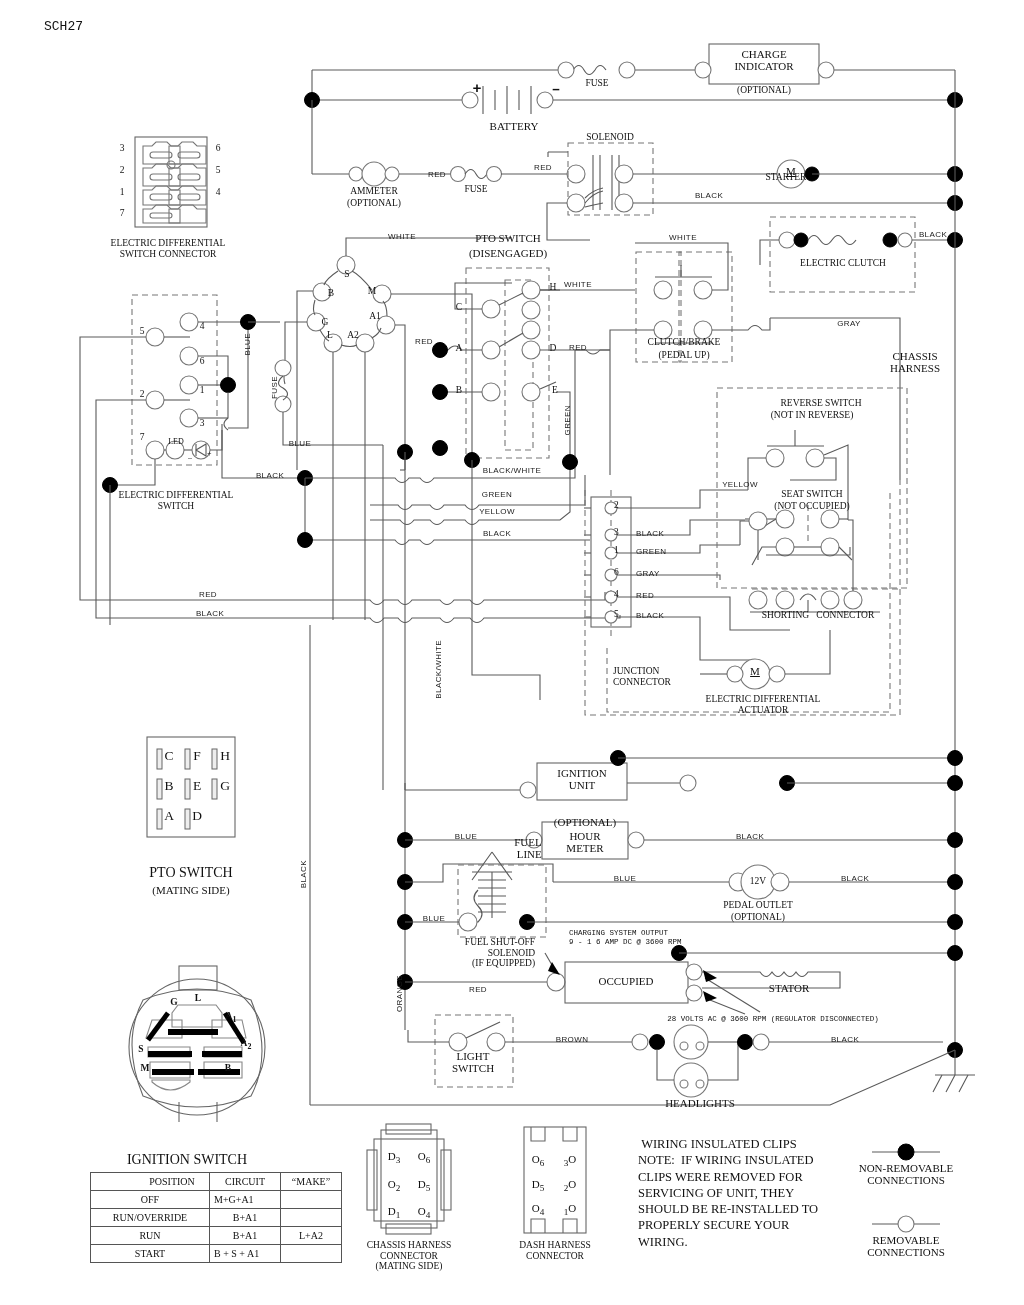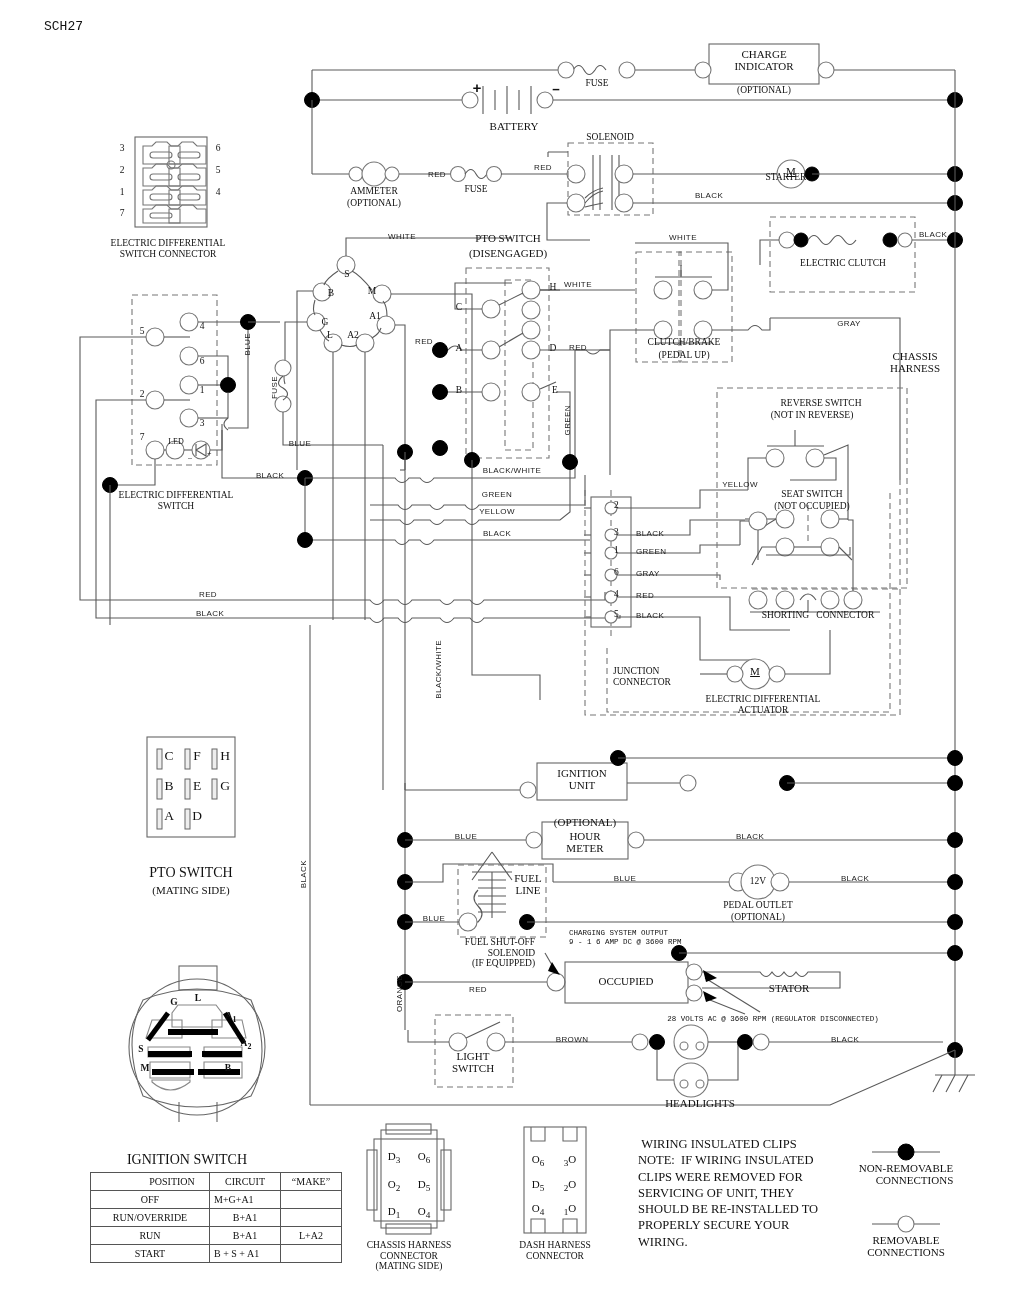--- a/index.html
+++ b/index.html
@@ -557,21 +557,21 @@
   <div class="lbl wirelbl-v" style="left:271px;top:376px;">FUSE</div>
   <div class="lbl wirelbl-v" style="left:435px;top:640px;">BLACK/WHITE</div>
   <div class="lbl wirelbl-v" style="left:300px;top:860px;">BLACK</div>
   <div class="lbl wirelbl-v" style="left:396px;top:975px;">ORANGE</div>
 
   <div class="lbl c serif med" style="left:582px;top:767px;">IGNITION<br>UNIT</div>
   <div class="lbl c serif med" style="left:585px;top:816px;">(OPTIONAL)</div>
   <div class="lbl c serif med" style="left:585px;top:830px;">HOUR<br>METER</div>
   <div class="lbl c wirelbl" style="left:466px;top:833px;">BLUE</div>
   <div class="lbl c wirelbl" style="left:750px;top:833px;">BLACK</div>
-  <div class="lbl c serif med" style="left:528px;top:872px;">FUEL<br>LINE</div>
+  <div class="lbl c serif med" style="left:528px;top:836px;text-align:right;">FUEL<br>LINE</div>
   <div class="lbl c wirelbl" style="left:625px;top:875px;">BLUE</div>
   <div class="lbl c wirelbl" style="left:855px;top:875px;">BLACK</div>
   <div class="lbl c serif sm" style="left:758px;top:876px;">12V</div>
   <div class="lbl c serif sm" style="left:758px;top:900px;">PEDAL OUTLET</div>
   <div class="lbl c serif sm" style="left:758px;top:912px;">(OPTIONAL)</div>
   <div class="lbl c wirelbl" style="left:434px;top:915px;">BLUE</div>
   <div class="lbl c serif sm" style="left:500px;top:937px;text-align:right;">FUEL SHUT-OFF<br>SOLENOID<br>(IF EQUIPPED)</div>
   <div class="lbl l sans" style="left:561px;top:929px;font-size:7.5px;line-height:1.25;">CHARGING SYSTEM OUTPUT<br>9 - 1 6 AMP DC @ 3600 RPM</div>
   <div class="lbl c wirelbl" style="left:478px;top:986px;">RED</div>
   <div class="lbl c serif med" style="left:626px;top:975px;">OCCUPIED</div>
@@ -644,16 +644,16 @@
   <div class="lbl c serif med" style="left:538px;top:1153px;">O<sub>6</sub></div>
   <div class="lbl c serif med" style="left:570px;top:1153px;"><sub>3</sub>O</div>
   <div class="lbl c serif med" style="left:538px;top:1178px;">D<sub>5</sub></div>
   <div class="lbl c serif med" style="left:570px;top:1178px;"><sub>2</sub>O</div>
   <div class="lbl c serif med" style="left:538px;top:1202px;">O<sub>4</sub></div>
   <div class="lbl c serif med" style="left:570px;top:1202px;"><sub>1</sub>O</div>
   <div class="lbl c serif sm" style="left:555px;top:1240px;">DASH HARNESS<br>CONNECTOR</div>
 
   <div class="lbl l serif" style="left:638px;top:1136px;font-size:12.5px;line-height:1.3;">&nbsp;WIRING INSULATED CLIPS<br>NOTE:&nbsp; IF WIRING INSULATED<br>CLIPS WERE REMOVED FOR<br>SERVICING OF UNIT, THEY<br>SHOULD BE RE-INSTALLED TO<br>PROPERLY SECURE YOUR<br>WIRING.</div>
 
-  <div class="lbl c serif med" style="left:906px;top:1162px;text-align:right;">NON-REMOVABLE<br>CONNECTIONS</div>
+  <div class="lbl c serif med" style="left:906px;top:1162px;">NON-REMOVABLE<br>CONNECTIONS</div>
   <div class="lbl c serif med" style="left:906px;top:1234px;">REMOVABLE<br>CONNECTIONS</div>
 
 </div>
 
 </body></html>

